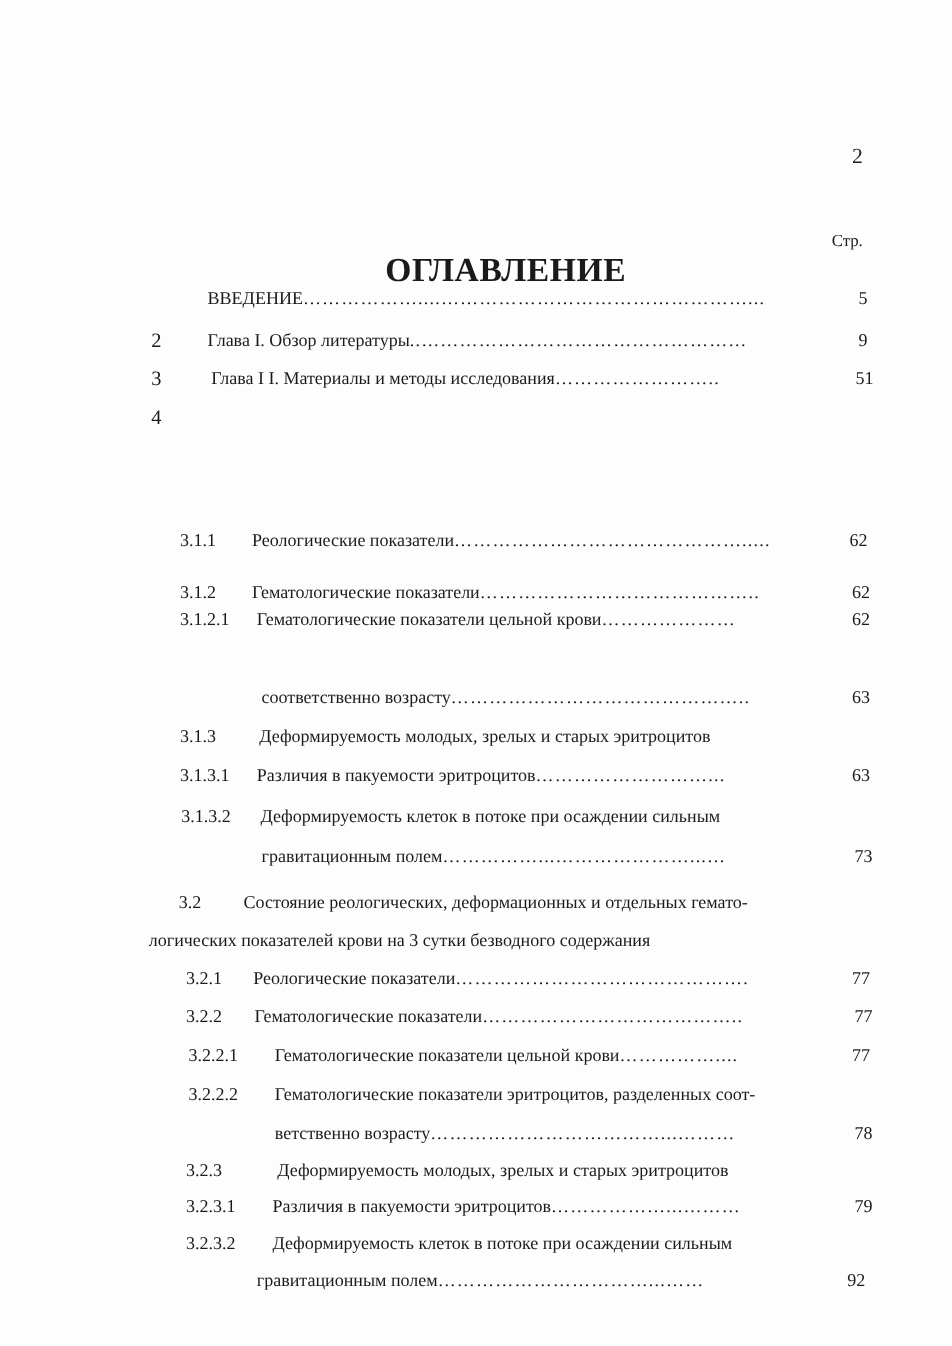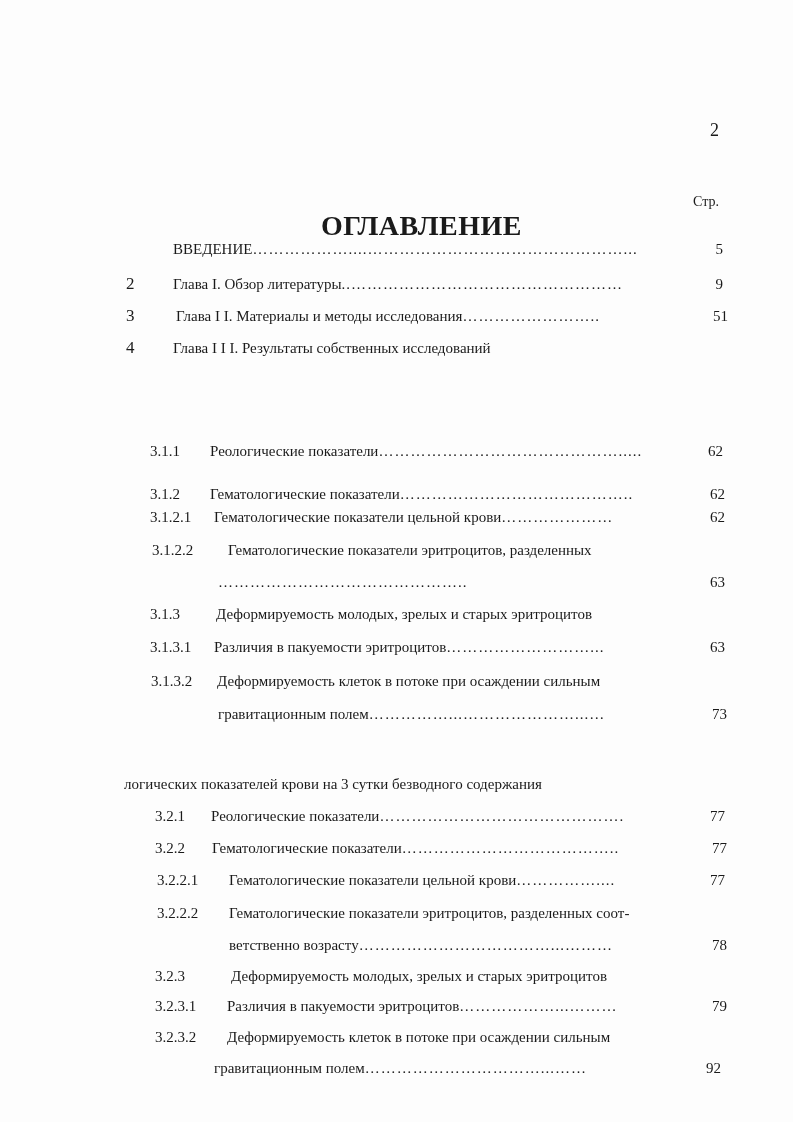--- a/index.html
+++ b/index.html
@@ -44,23 +44,20 @@
     <span class="dots"> ..……………………………………………</span>
     <span class="pg">9</span>
   </div>
 
   <div class="row" style="left:176px; width:552px; top:306px">
     <span class="lbl">Глава I I. Материалы и методы исследования</span>
     <span class="dots"> ……………………..</span>
     <span class="pg">51</span>
   </div>
 
-  <div class="row" style="left:173px; top:338px">
-    <span class="lbl">Глава I I I. Результаты собственных исследований</span>
-  </div>
 
 
   <div class="row" style="left:150px; width:573px; top:441px">
     <span class="num" style="width:60px">3.1.1</span>
     <span class="lbl">Реологические показатели</span>
     <span class="dots">……………………………………….....</span>
     <span class="pg">62</span>
   </div>
 
   <div class="row" style="left:150px; width:575px; top:484px">
@@ -70,25 +67,22 @@
     <span class="pg">62</span>
   </div>
 
   <div class="row" style="left:150px; width:575px; top:507px">
     <span class="num" style="width:64px">3.1.2.1</span>
     <span class="lbl">Гематологические показатели цельной крови</span>
     <span class="dots">…………………</span>
     <span class="pg">62</span>
   </div>
 
-  <div class="row" style="left:152px; top:540px">
-    <span class="num" style="width:76px">3.1.2.2</span>
-    <span class="lbl">Гематологические показатели эритроцитов, разделенных</span>
-  </div>
   <div class="row" style="left:218px; width:507px; top:572px">
+    <span class="lbl">соответственно возрасту</span>
     <span class="dots"> ………………………………………..</span>
     <span class="pg">63</span>
   </div>
 
   <div class="row" style="left:150px; top:604px">
     <span class="num" style="width:66px">3.1.3</span>
     <span class="lbl">Деформируемость молодых, зрелых и старых эритроцитов</span>
   </div>
 
   <div class="row" style="left:150px; width:575px; top:637px">
@@ -101,20 +95,24 @@
   <div class="row" style="left:151px; top:671px">
     <span class="num" style="width:66px">3.1.3.2</span>
     <span class="lbl">Деформируемость клеток в потоке при осаждении сильным</span>
   </div>
   <div class="row" style="left:218px; width:509px; top:704px">
     <span class="lbl">гравитационным полем</span>
     <span class="dots">……………...…………………...…</span>
     <span class="pg">73</span>
   </div>
 
+  <div class="row" style="left:149px; top:743px">
+    <span class="num" style="width:54px">3.2</span>
+    <span class="lbl">Состояние реологических, деформационных и отдельных гемато-</span>
+  </div>
   <div class="row" style="left:124px; top:774px">
     <span class="lbl">логических показателей крови на 3 сутки безводного содержания</span>
   </div>
 
   <div class="row" style="left:155px; width:570px; top:806px">
     <span class="num" style="width:56px">3.2.1</span>
     <span class="lbl">Реологические показатели</span>
     <span class="dots">……………………………………….</span>
     <span class="pg">77</span>
   </div>

